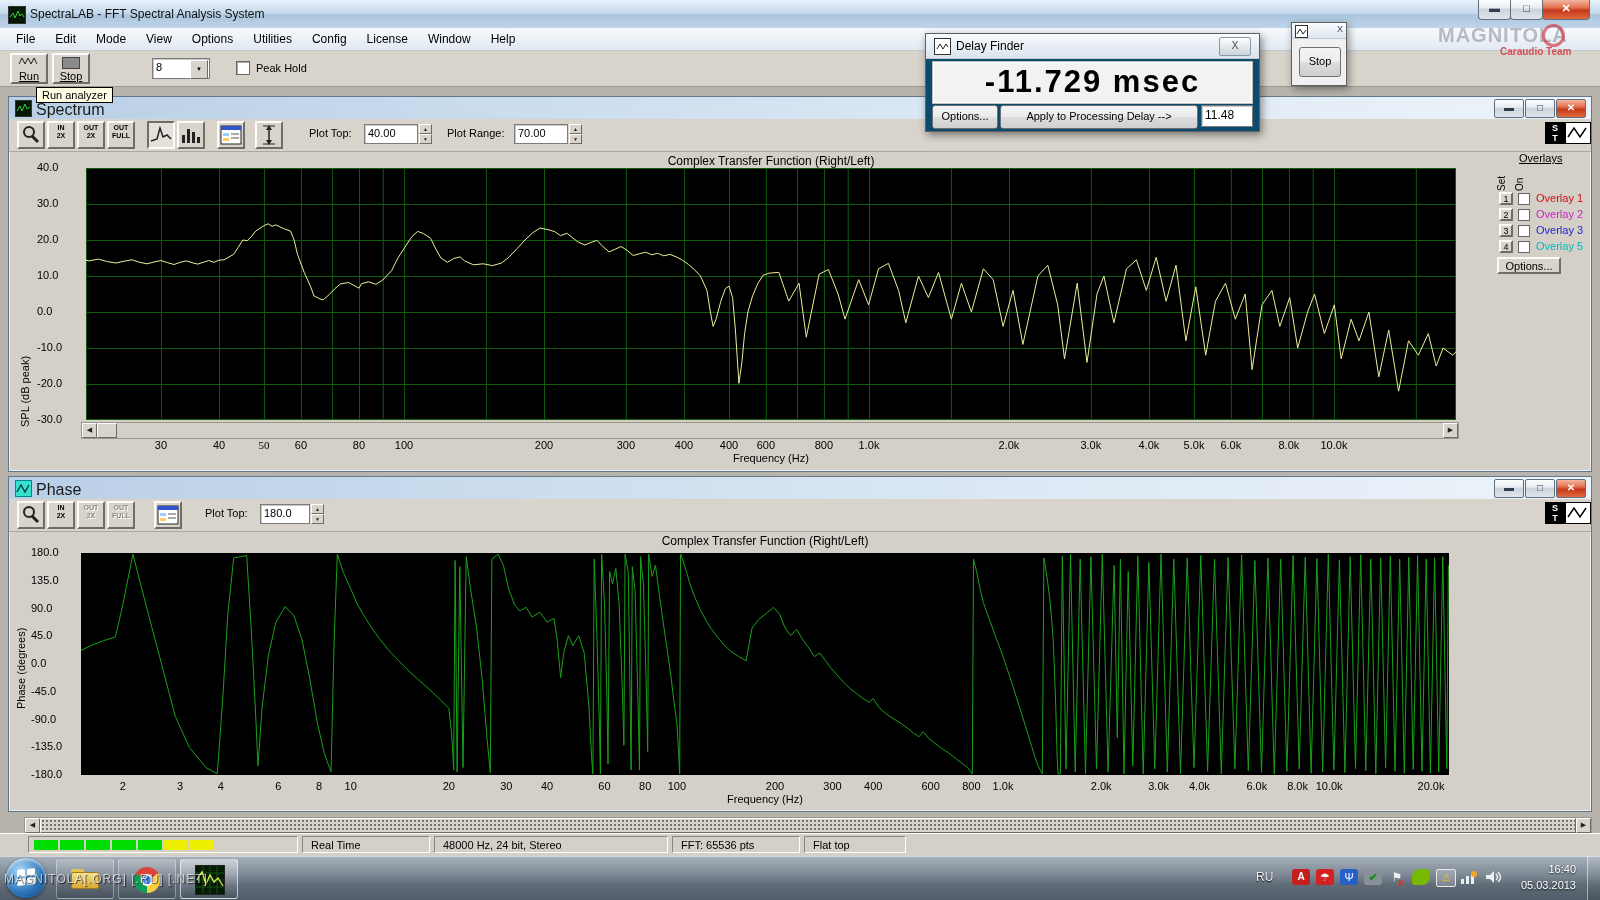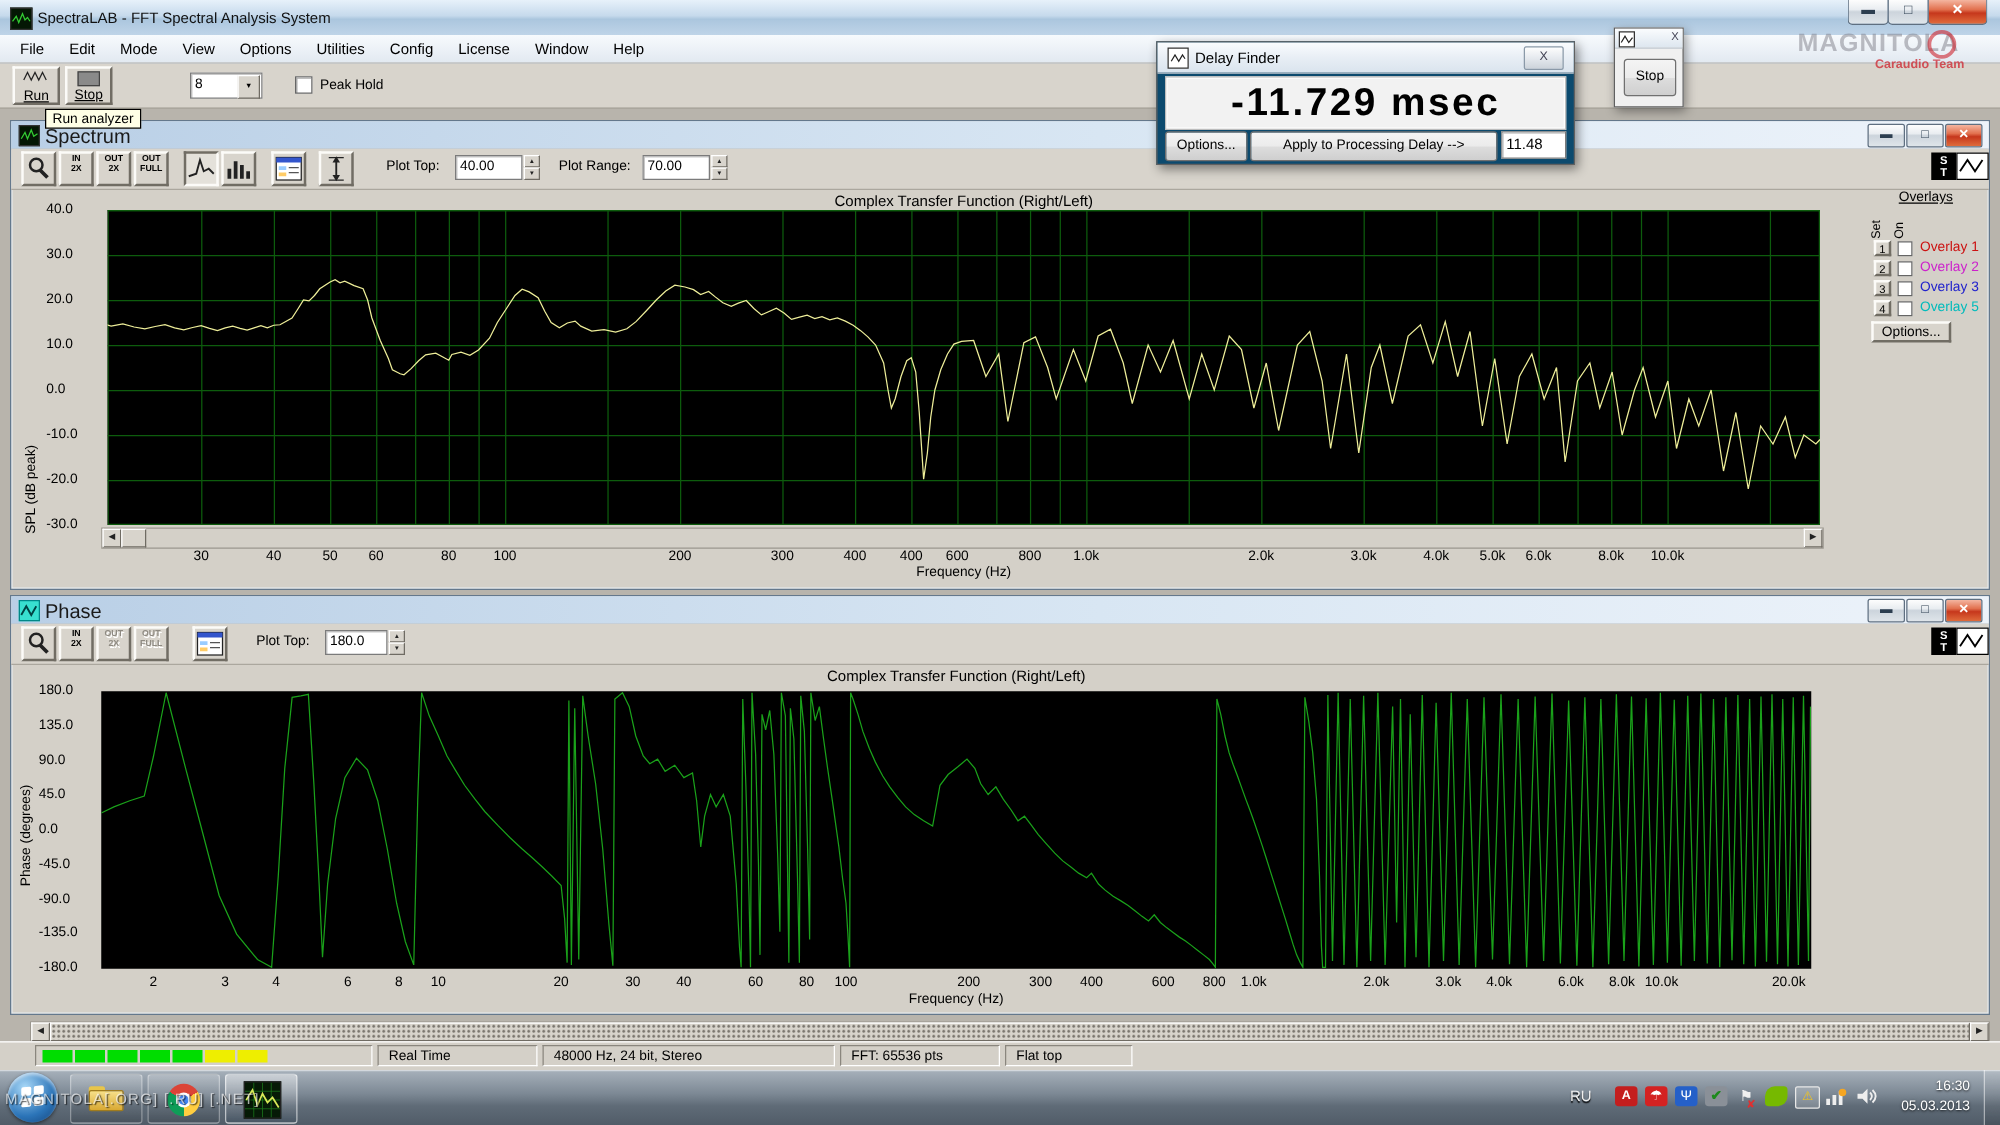--- a/index.html
+++ b/index.html
@@ -348,21 +348,21 @@
       </div>
 
       <div class="abs sbar" style="left:72px;top:325px;width:1376px;height:15px;">
         <div class="sarrow" style="left:0;top:0;">◀</div>
         <div class="sthumb" style="left:15px;top:0;width:18px;height:13px;"></div>
         <div class="sarrow" style="right:0;top:0;">▶</div>
       </div>
       <div class="xtickbar" style="left:77px;top:342px;width:1370px;">
           <span class="xtick" style="left: 54.929px;">30</span>
           <span class="xtick" style="left: 113.021px;">40</span>
-          <span class="xtick" style="left: 158.08px;">50</span>
+          <span class="xtick" style="left: 158.08px; font-family: Liberation Serif, serif;">50</span>
           <span class="xtick" style="left: 194.896px;">60</span>
           <span class="xtick" style="left: 252.988px;">80</span>
           <span class="xtick" style="left: 298.047px;">100</span>
           <span class="xtick" style="left: 438.015px;">200</span>
           <span class="xtick" style="left: 519.89px;">300</span>
           <span class="xtick" style="left: 577.982px;">400</span>
           <span class="xtick" style="left: 623.042px;">400</span>
           <span class="xtick" style="left: 659.858px;">600</span>
           <span class="xtick" style="left: 717.949px;">800</span>
           <span class="xtick" style="left: 763.009px;">1.0k</span>
@@ -591,21 +591,21 @@
         </svg>
     </div>
     <div class="trayic" style="left:1484px;">
       <svg width="18" height="16">
           <polygon points="2,6 6,6 10,2 10,14 6,10 2,10" fill="#eee"></polygon>
           <path d="M12 5 q3 3 0 6" stroke="#eee" fill="none" stroke-width="1.5"></path>
           <path d="M14 3 q5 5 0 10" stroke="#eee" fill="none" stroke-width="1.5"></path>
         </svg>
     </div>
     <div id="clock">
-      <div>16:30</div>
+      <div>16:40</div>
       <div>05.03.2013</div>
     </div>
     <div id="showdesk"></div>
   </div>
 
   <div class="abs" id="wm-tr">
     <span class="l1">MAGNITOLA</span>
     <span class="ring"></span>
     <span class="l2">Caraudio Team</span>
   </div>

